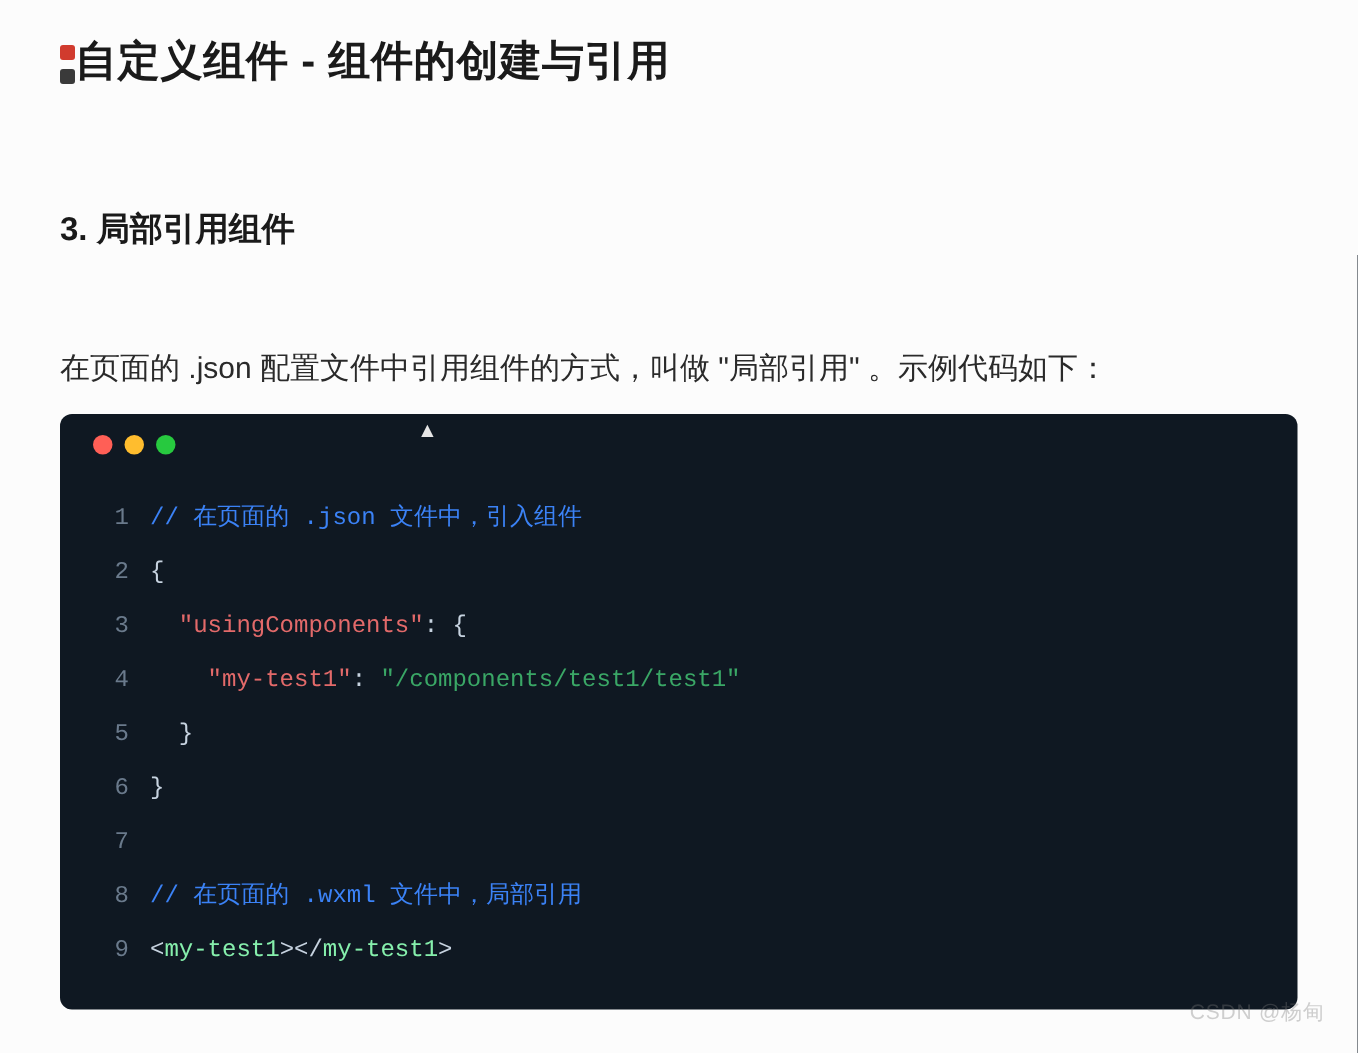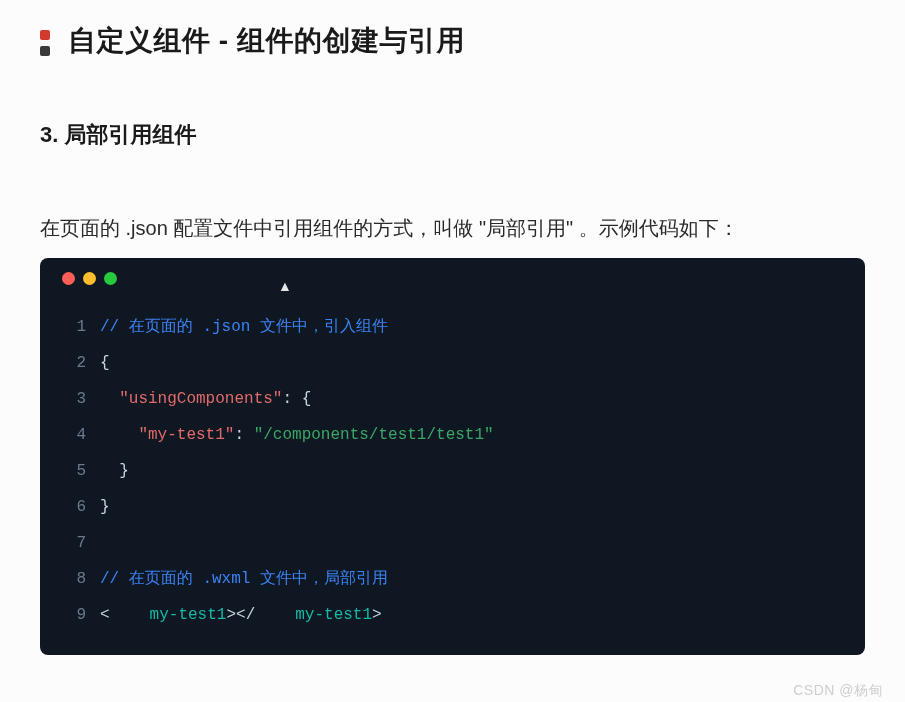--- a/index.html
+++ b/index.html
@@ -11,21 +11,20 @@
     color: #222;
     overflow: hidden;
     position: relative;
   }
   .page {
     padding: 22px 40px 0 40px;
   }
   .title-row {
     display: flex;
     align-items: center;
-    gap: 18px;
   }
   .title-bullets {
     display: flex;
     flex-direction: column;
     gap: 6px;
     margin-top: 4px;
   }
   .bullet {
     width: 10px;
     height: 10px;
@@ -33,21 +32,21 @@
   }
   .bullet.red { background: #d13b2e; }
   .bullet.dark { background: #3a3a3a; }
   .page-title {
     font-size: 28px;
     font-weight: 700;
     color: #1a1a1a;
     letter-spacing: 0.5px;
   }
   .subheading {
-    margin-top: 60px;
+    margin-top: 78px;
     font-size: 22px;
     font-weight: 700;
     color: #1a1a1a;
   }
   .body-text {
     margin-top: 62px;
     font-size: 20px;
     color: #2a2a2a;
     line-height: 1.6;
   }
@@ -83,35 +82,35 @@
     width: 28px;
     text-align: right;
     color: #6a7a8c;
     flex: 0 0 28px;
     margin-right: 14px;
   }
   .c-comment { color: #3b82f6; }
   .c-plain   { color: #c7d3e0; }
   .c-key     { color: #e36a6a; }
   .c-string  { color: #3aa766; }
-  .c-tag     { color: #14b8a6; margin-left: 40px; }
+  .c-tag     { color: #86efac; }
   .c-punct   { color: #c7d3e0; }
   .cursor-arrow {
     position: absolute;
     left: 278px;
     top: 278px;
     color: #e6e6e6;
     font-size: 14px;
     pointer-events: none;
     user-select: none;
   }
   .watermark {
     position: absolute;
     right: 22px;
-    bottom: 2px;
+    bottom: 18px;
     font-size: 14px;
     color: rgba(120,120,120,0.35);
     letter-spacing: 0.5px;
     pointer-events: none;
   }
 </style>
 </head>
 <body>
 
 <div class="page">

